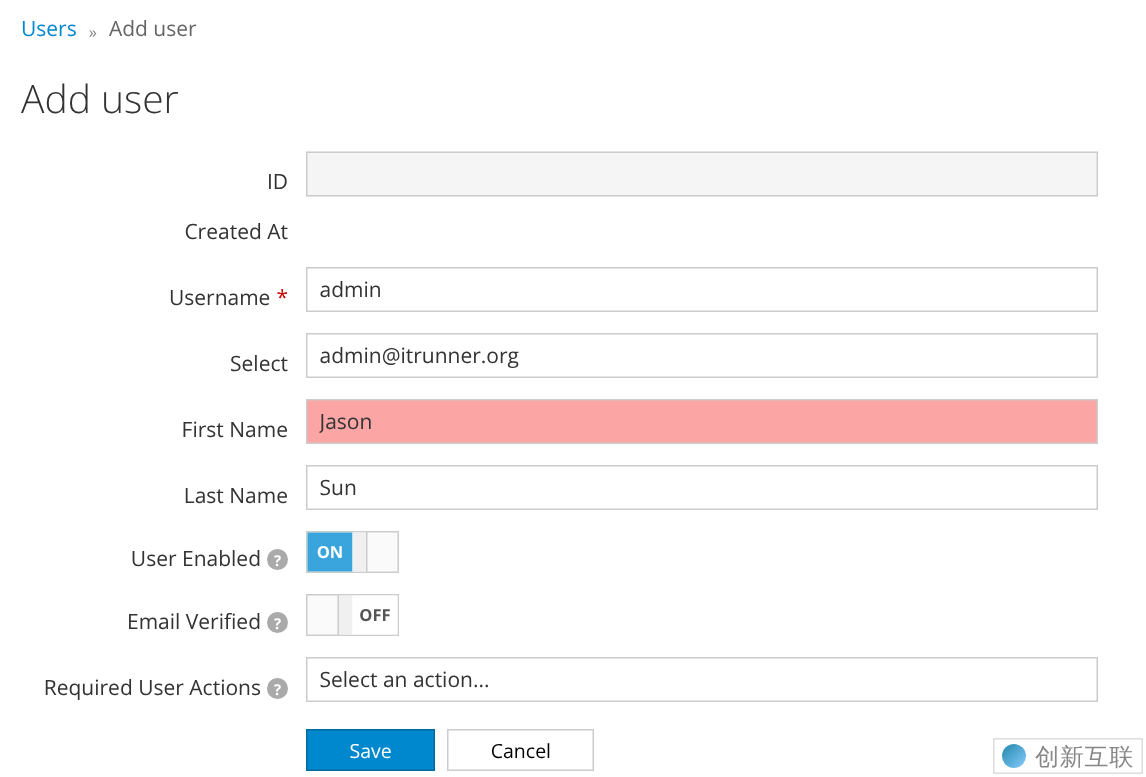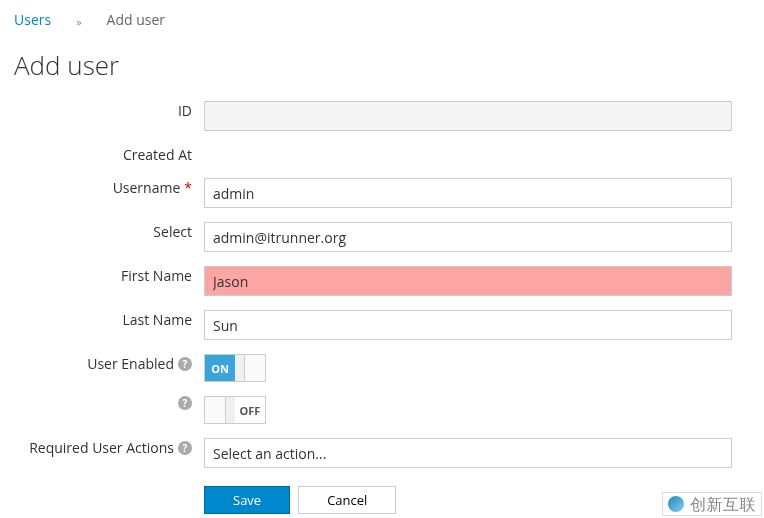--- a/index.html
+++ b/index.html
@@ -10,33 +10,33 @@
       background: #fff;
       width: 764px;
       height: 518px;
       padding: 10px 14px;
     }
     .breadcrumb {
       font-size: 14px;
       margin-bottom: 18px;
       display: flex;
       align-items: flex-end;
-      gap: 25px;
+      gap: 8px;
     }
     .breadcrumb a { color: #0088ce; text-decoration: none; }
     .breadcrumb .sep { color: #888; font-size: 11px; }
     .breadcrumb .current { color: #666; }
     h1.page-title {
       font-weight: 300;
       font-size: 26px;
       color: #333;
       margin-bottom: 18px;
     }
     .form { display: flex; flex-direction: column; gap: 14px; }
-    .row { display: flex; align-items: flex-start; }
+    .row { display: flex; align-items: flex-end; }
     .label {
       width: 190px;
       text-align: right;
       padding-right: 12px;
       color: #333;
       font-size: 14px;
       display: flex;
       justify-content: flex-end;
       align-items: center;
       gap: 4px;
@@ -198,20 +198,21 @@
       <div class="toggle on">
         <span class="on">ON</span>
         <span class="off">OFF</span>
         <span class="knob"></span>
       </div>
     </div>
   </div>
 
   <div class="row">
     <div class="label">
+      <span>Email Verified</span>
       <span class="help-icon">?</span>
     </div>
     <div class="control">
       <div class="toggle off">
         <span class="on">ON</span>
         <span class="off">OFF</span>
         <span class="knob"></span>
       </div>
     </div>
   </div>

